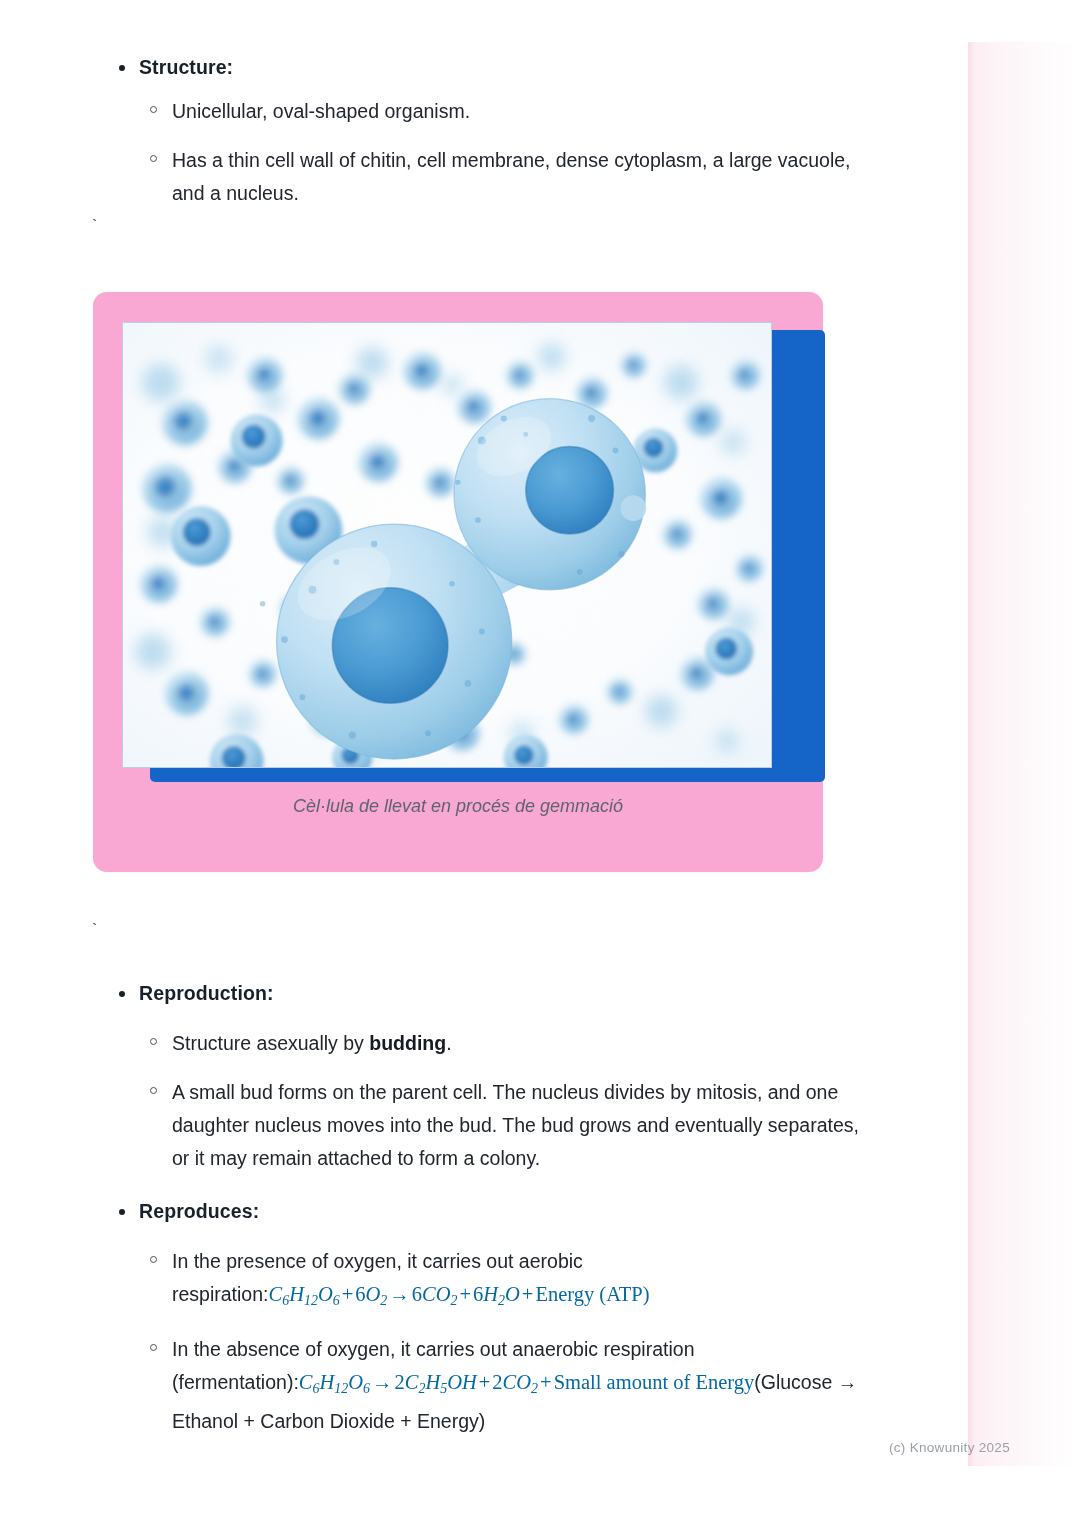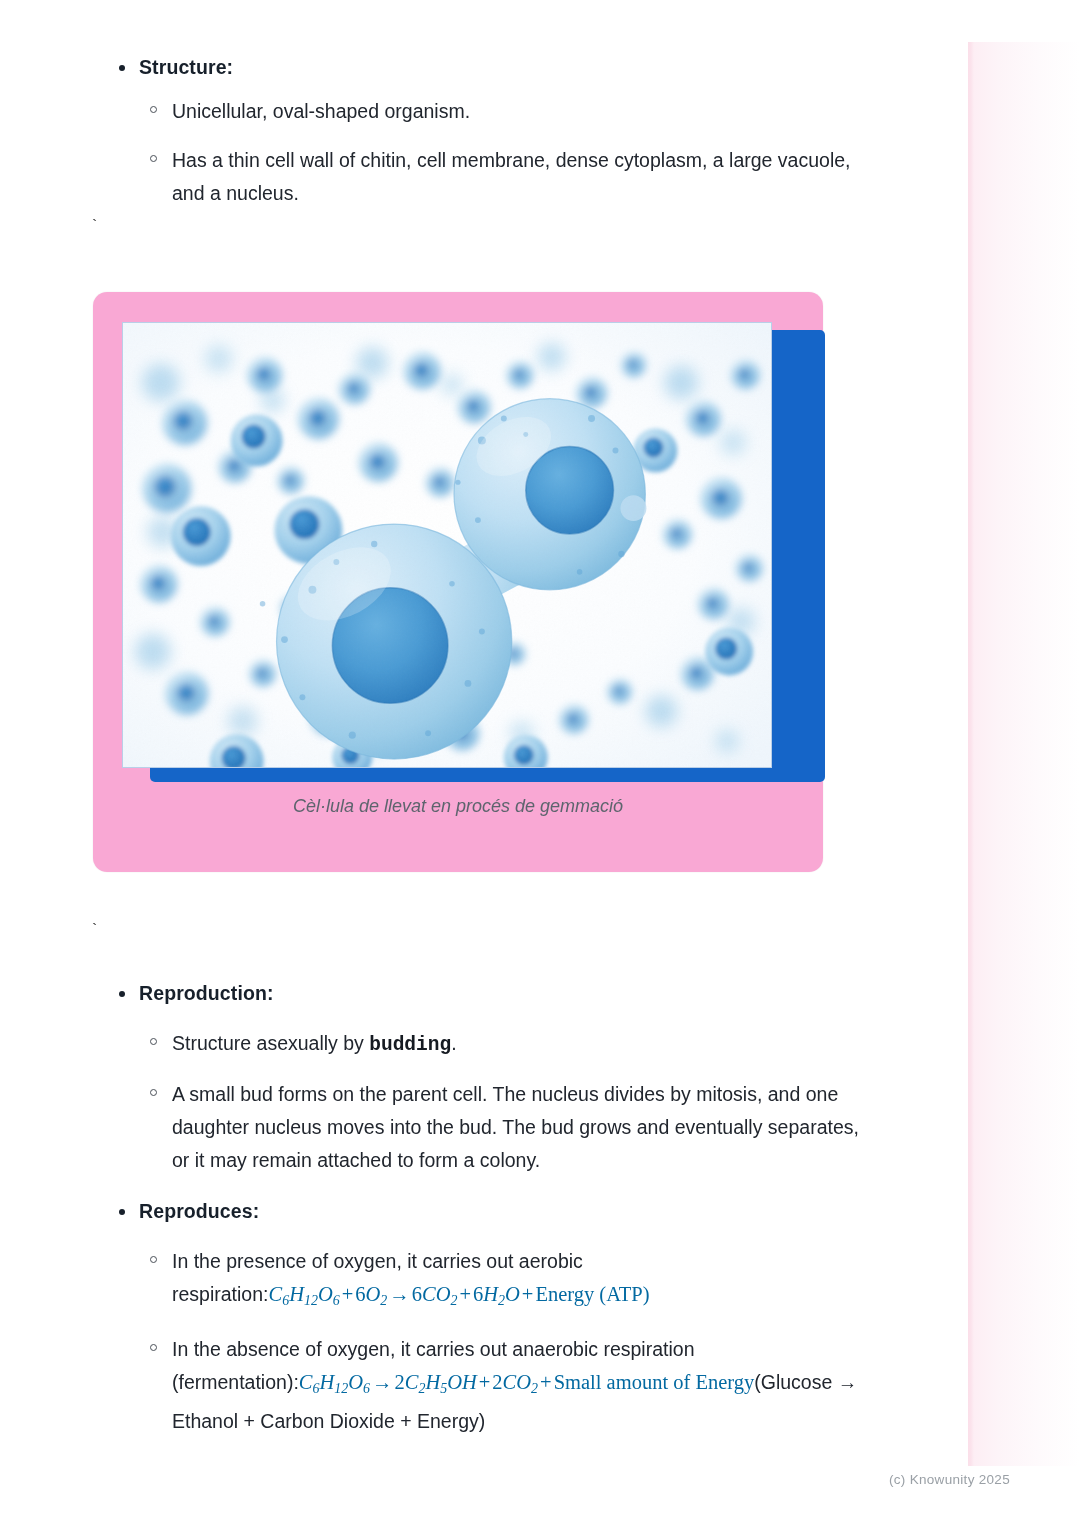--- a/index.html
+++ b/index.html
@@ -30,22 +30,21 @@
     pointer-events: none;
   }
 
   ul.lvl1 {
     list-style: none;
     margin: 0;
     padding: 0;
   }
   li.lvl1-item {
     position: relative;
-    padding-left: 4px;
-    margin-left: 12px;
+    padding-left: 16px;
   }
   .lvl1-head {
     position: relative;
     font-size: 19.5px;
     font-weight: bold;
     color: #17202b;
     letter-spacing: 0.1px;
     padding-left: 123px;
   }
   .lvl1-head .disc {
@@ -74,21 +73,21 @@
   li.lvl2-item .circ {
     position: absolute;
     left: 134px;
     top: 11px;
     width: 7px;
     height: 7px;
     border-radius: 50%;
     border: 1.4px solid #4a5058;
     box-sizing: border-box;
   }
-  li.lvl2-item b { font-weight: bold; color: #161b22; font-family: Liberation Mono, monospace; }
+  li.lvl2-item b { font-weight: bold; color: #161b22; }
 
   .tick {
     font-family: "Liberation Mono", monospace;
     font-size: 15px;
     color: #3b3b3b;
     padding-left: 90px;
     line-height: 14px;
   }
 
   
@@ -165,21 +164,20 @@
 
   
   #watermark {
     position: absolute;
     left: 889px;
     top: 1440px;
     font-size: 13.5px;
     color: #9aa0a6;
     letter-spacing: 0.3px;
     white-space: nowrap;
-    margin-top: 32px;
   }
 
   
   .blk { position: absolute; left: 0; width: 920px; }
 </style>
 </head>
 <body>
 
 <div id="pink-stripe"></div>
 

